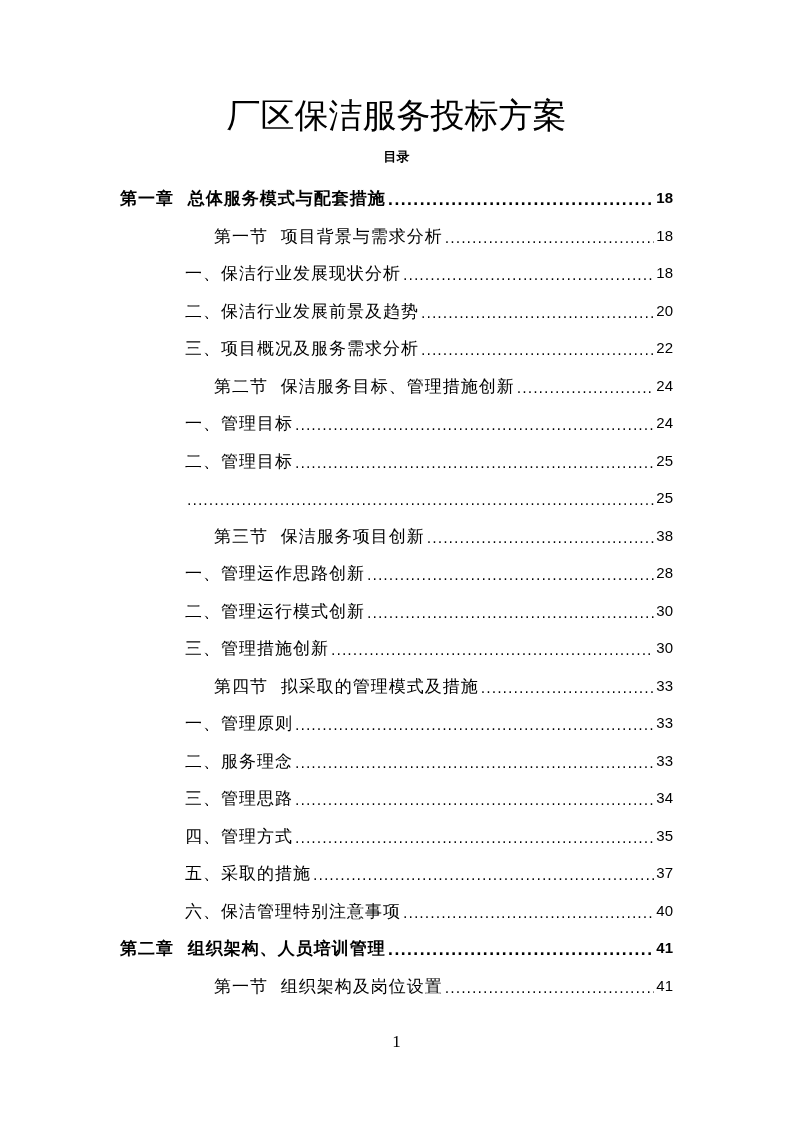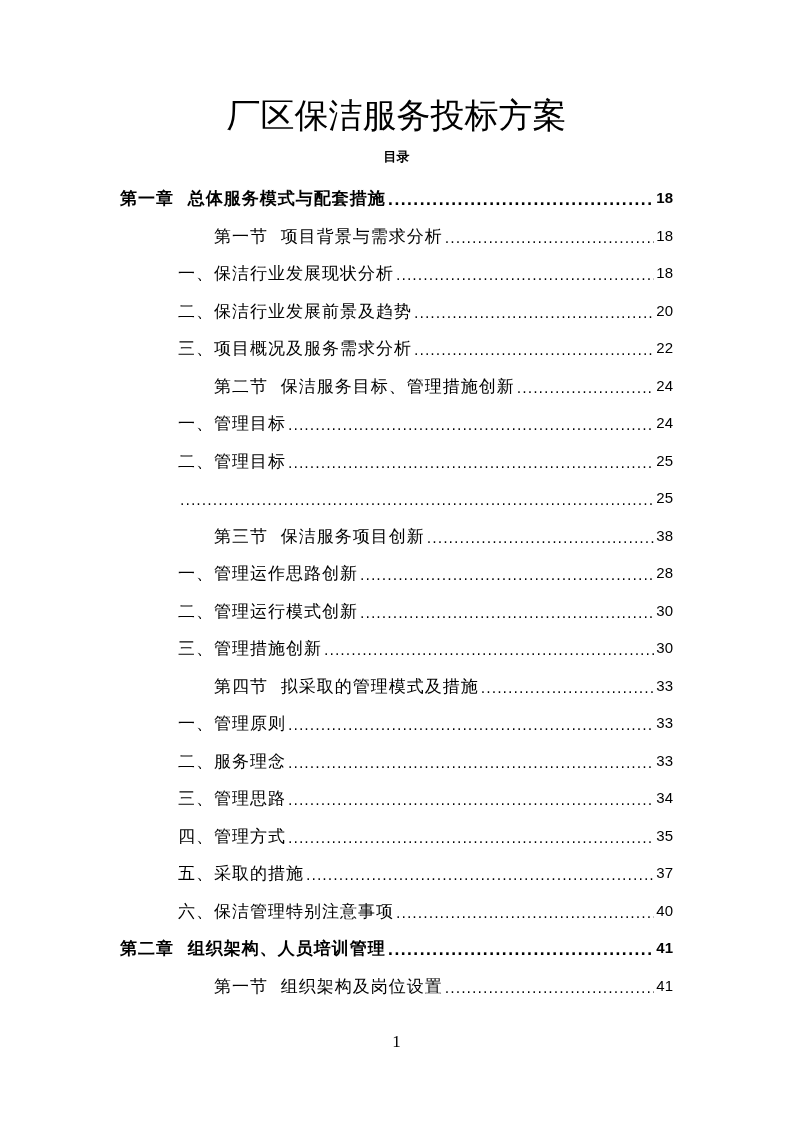--- a/index.html
+++ b/index.html
@@ -3,21 +3,21 @@
 <meta charset="utf-8">
 <style>
   html, body { margin: 0; padding: 0; background: #ffffff; }
   body { width: 793px; height: 1122px; position: relative; overflow: hidden; font-family: "DejaVu Sans", "Liberation Sans", sans-serif; color: #000; }
   .title { position: absolute; top: 92px; left: 0; width: 793px; text-align: center; font-size: 34px; font-weight: normal; letter-spacing: 0px; line-height: 46px; }
   .subtitle { position: absolute; top: 144px; left: 0; width: 793px; text-align: center; font-size: 13px; font-weight: bold; line-height: 26px; }
   .toc { position: absolute; top: 183px; left: 0; width: 793px; }
   .toc-row { position: absolute; height: 30px; display: flex; align-items: flex-end; font-size: 17px; line-height: 30px; right: 120px; }
   .toc-row.l1 { left: 120px; font-weight: bold; }
   .toc-row.l2 { left: 168px; margin-left: 46px; }
-  .toc-row.l3 { left: 178px; }
+  .toc-row.l3 { left: 185px; }
   .toc-label { white-space: pre; flex: 0 0 auto; letter-spacing: 1px; }
   .toc-dots { flex: 1 1 auto; overflow: hidden; white-space: nowrap; margin: 0 2px; font-size: 14px; line-height: 26px; letter-spacing: 1px; }
   .toc-dots::before { content: "..............................................................................................................................................................................................................."; }
   .toc-page { flex: 0 0 auto; font-family: "Liberation Sans", sans-serif; font-size: 15px; }
   .l1 .toc-page { font-weight: bold; }
   .page-number { position: absolute; top: 1032px; left: 0; width: 793px; text-align: center; font-family: "Liberation Serif", serif; font-size: 17px; }
 </style>
 </head>
 <body>
 

